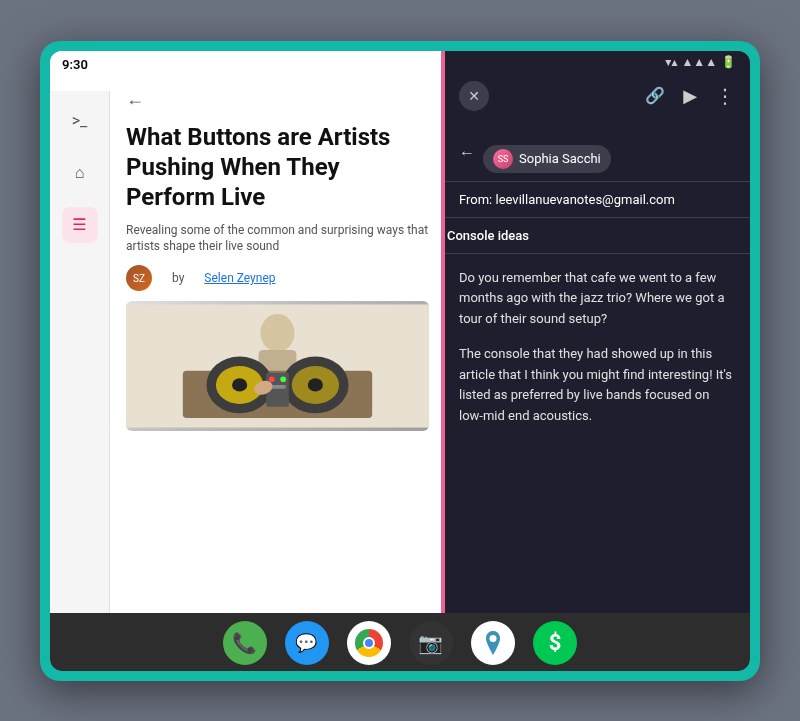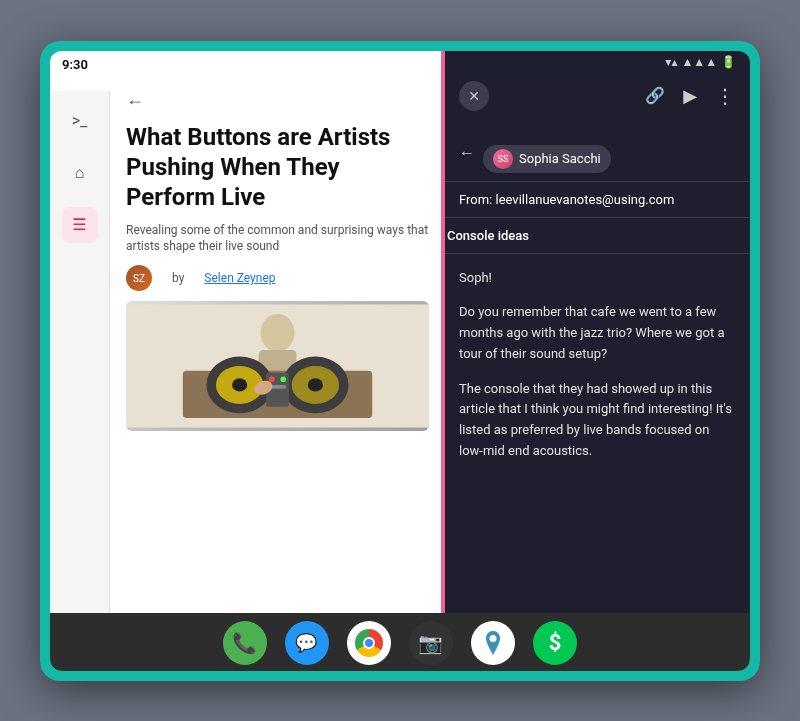--- a/index.html
+++ b/index.html
@@ -436,27 +436,26 @@
         <div class="email-recipient-bar">
           <span class="back-arrow">←</span>
           <div class="recipient-chip">
             <div class="recipient-avatar">SS</div>
             <span>Sophia Sacchi</span>
           </div>
         </div>
 
         <div class="email-field">
           <span>From:</span>
-          <span>leevillanuevanotes@using.com</span>
+          <span>leevillanuevanotes@gmail.com</span>
         </div>
 
         <div class="email-subject">Console ideas</div>
 
         <div class="email-body">
-          <p>Soph!</p>
           <p>Do you remember that cafe we went to a few months ago with the jazz trio? Where we got a tour of their sound setup?</p>
           <p>The console that they had showed up in this article that I think you might find interesting! It's listed as preferred by live bands focused on low-mid end acoustics.</p>
         </div>
       </div>
     </div>
 
     <div class="bottom-dock">
 
       <div class="dock-icon dock-phone">
         <span style="color:white;">📞</span>

